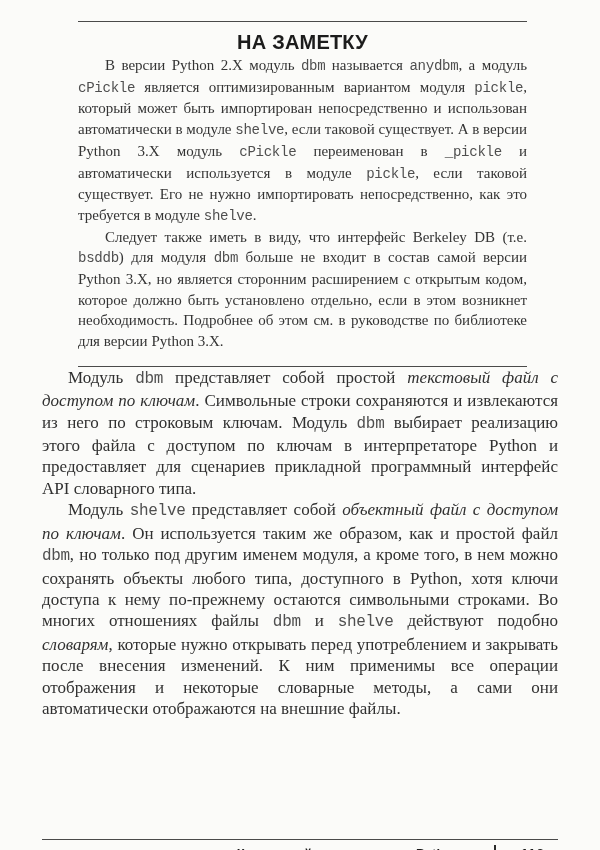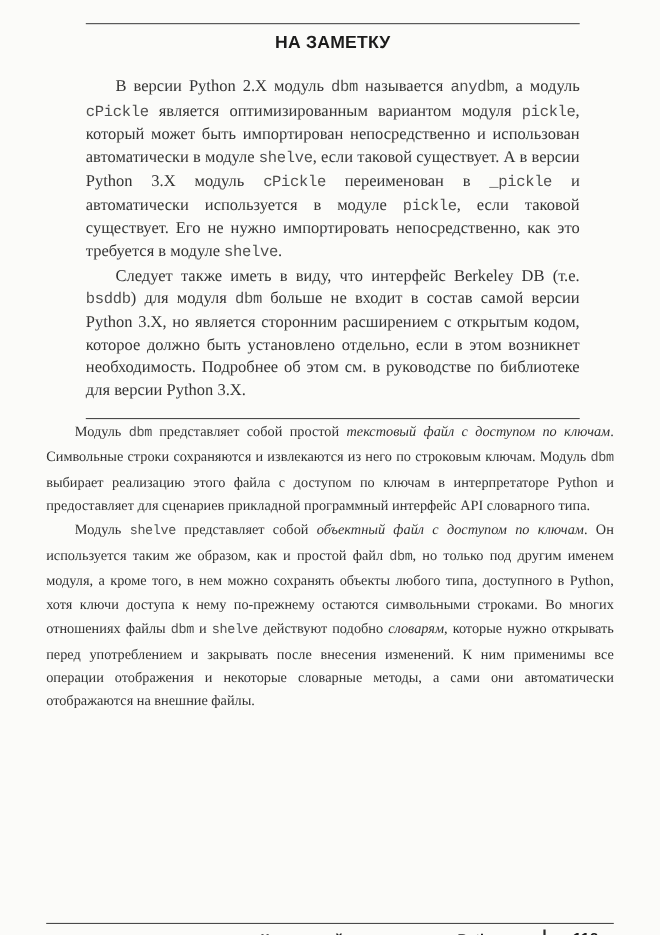--- a/index.html
+++ b/index.html
@@ -22,25 +22,25 @@
   .note-box {
     margin: 0 31px 0 36px;
     border-top: 1.5px solid #4a4a4a;
     border-bottom: 1.5px solid #4a4a4a;
     padding-bottom: 14px;
   }
   .note-title {
     text-align: center;
     font-family: "Liberation Sans", sans-serif;
     font-weight: bold;
-    font-size: 16px;
+    font-size: 20px;
     letter-spacing: 0.2px;
     color: #1c1c1c;
     margin-top: 9px;
-    margin-bottom: 20px;
+    margin-bottom: 1px;
   }
   .note-paragraph {
     font-size: 15px;
     line-height: 20.7px;
     text-align: justify;
     text-indent: 27px;
     color: #343434;
   }
 
   
@@ -54,21 +54,21 @@
   }
   .section-heading .seg-code {
     font-family: "Liberation Mono", monospace;
     font-weight: bold;
     font-size: 22px;
     color: #1d1d1d;
   }
 
   
   .body-paragraph {
-    font-size: 13px;
+    font-size: 17px;
     line-height: 21.4px;
     text-align: justify;
     text-indent: 26px;
     color: #303030;
   }
 
   
   .seg-text { }
   .seg-em { font-style: italic; }
   .seg-code {

